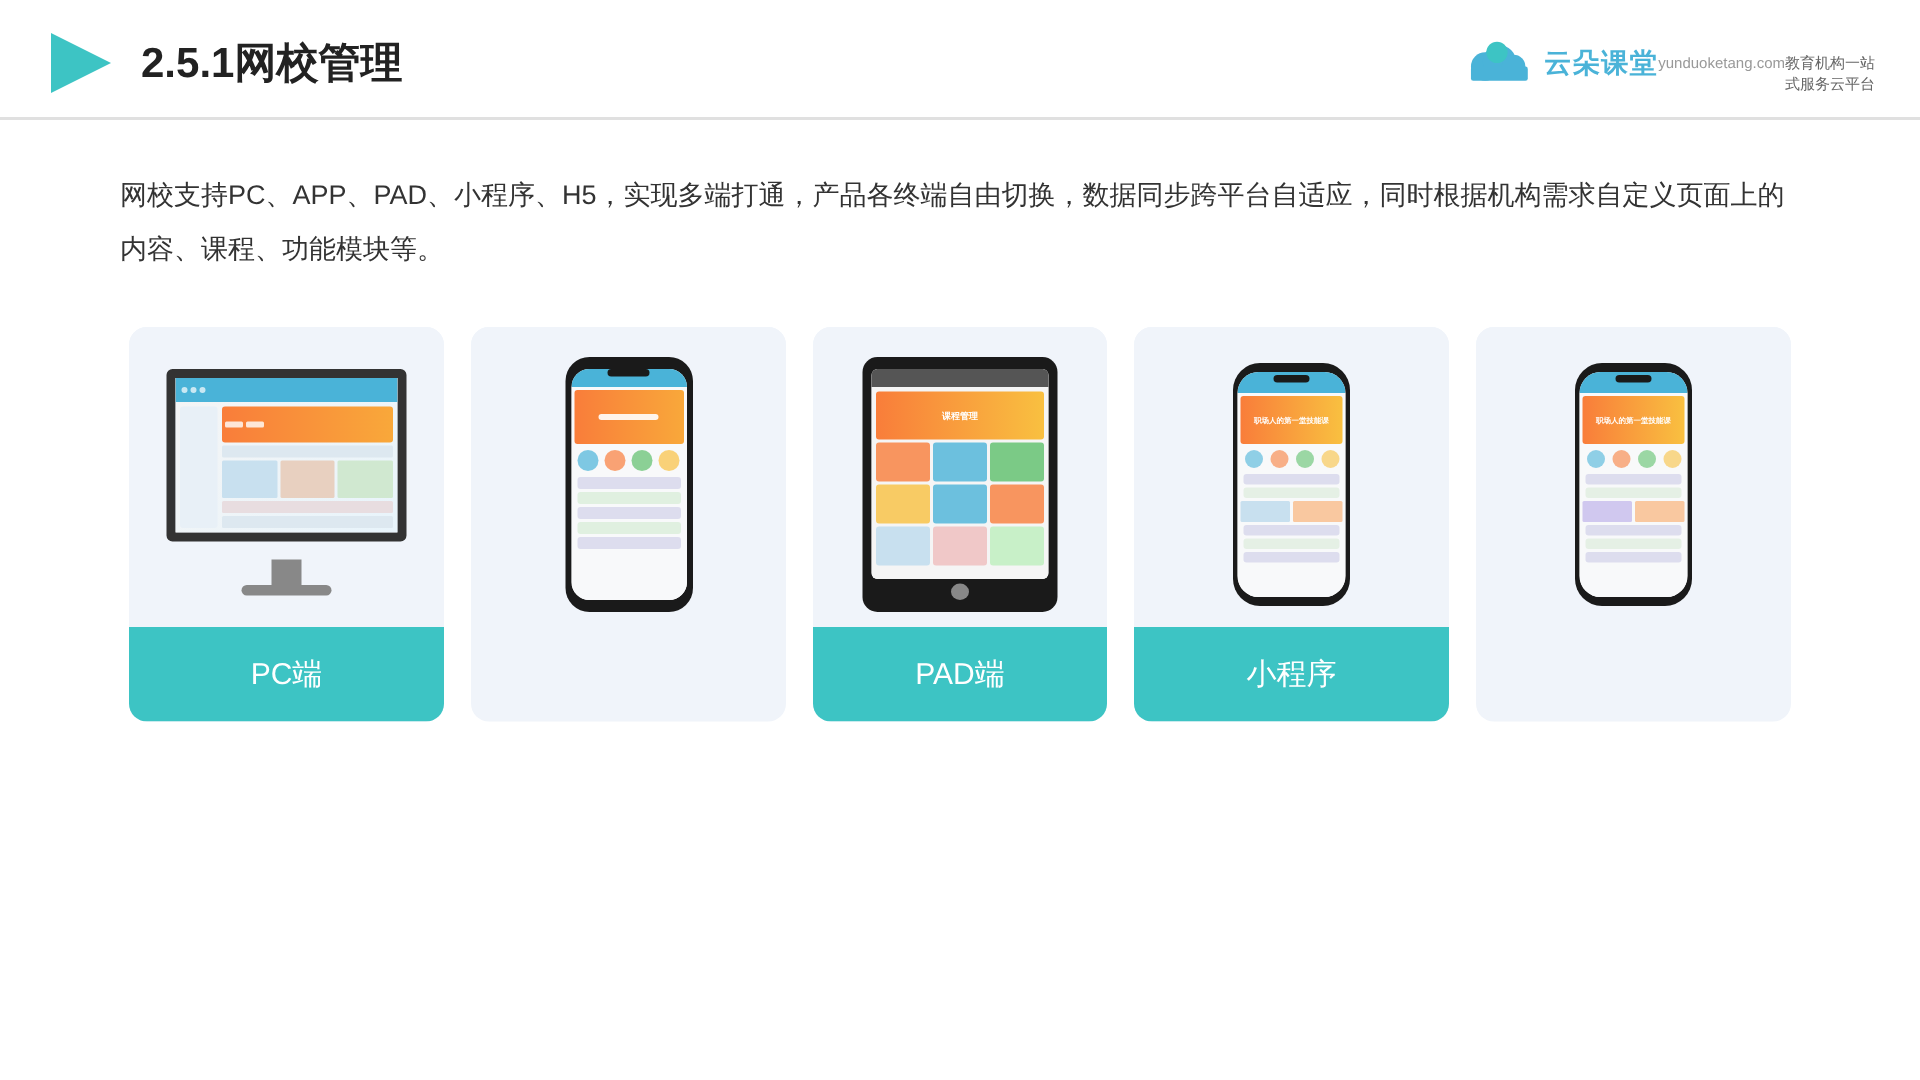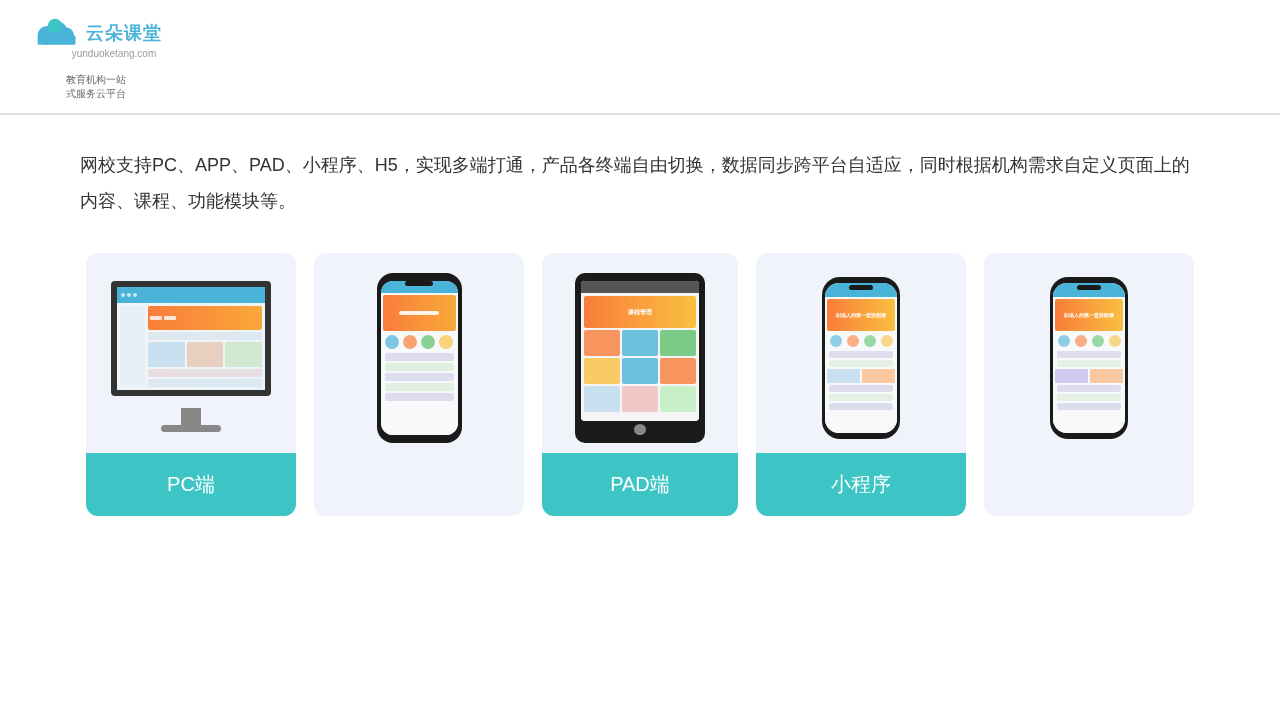--- a/index.html
+++ b/index.html
@@ -30,21 +30,20 @@
       width: 48px;
       height: 48px;
     }
     .page-title {
       font-size: 28px;
       font-weight: bold;
       color: #222;
     }
     .logo-area {
       display: flex;
-      flex-direction: column;
       align-items: center;
     }
     .logo-cloud {
       display: flex;
       align-items: center;
       gap: 6px;
     }
     .cloud-icon-svg {
       width: 50px;
       height: 30px;
@@ -57,21 +56,20 @@
     }
     .logo-sub {
       font-size: 10px;
       color: #666;
       text-align: center;
       margin-top: 14px;
     }
     .logo-url {
       font-size: 10px;
       color: #999;
-      margin-left: 36px;
     }
 
     
     .description {
       padding: 32px 80px 24px 80px;
       font-size: 18px;
       color: #333;
       line-height: 2;
     }
 
@@ -462,20 +460,27 @@
       flex: 1;
       height: 14px;
       border-radius: 1px;
       background: #f9c8a0;
     }
   </style>
 </head>
 <body>
 
 <div class="header">
+  <div class="header-left">
+
+    <svg class="play-icon" viewBox="0 0 48 48">
+      <polygon points="4,4 44,24 4,44" fill="#3dc4c4"></polygon>
+    </svg>
+    <span class="page-title">2.5.1网校管理</span>
+  </div>
 
   <div class="logo-area">
     <div class="logo-cloud">
 
       <svg class="cloud-icon-svg" viewBox="0 0 60 38">
         <circle cx="20" cy="22" r="12" fill="#4ab3d8"></circle>
         <circle cx="32" cy="18" r="14" fill="#4ab3d8"></circle>
         <circle cx="44" cy="22" r="10" fill="#4ab3d8"></circle>
         <rect x="8" y="22" width="48" height="12" fill="#4ab3d8" rx="2"></rect>
         <circle cx="30" cy="10" r="9" fill="#3dc4c4"></circle>

